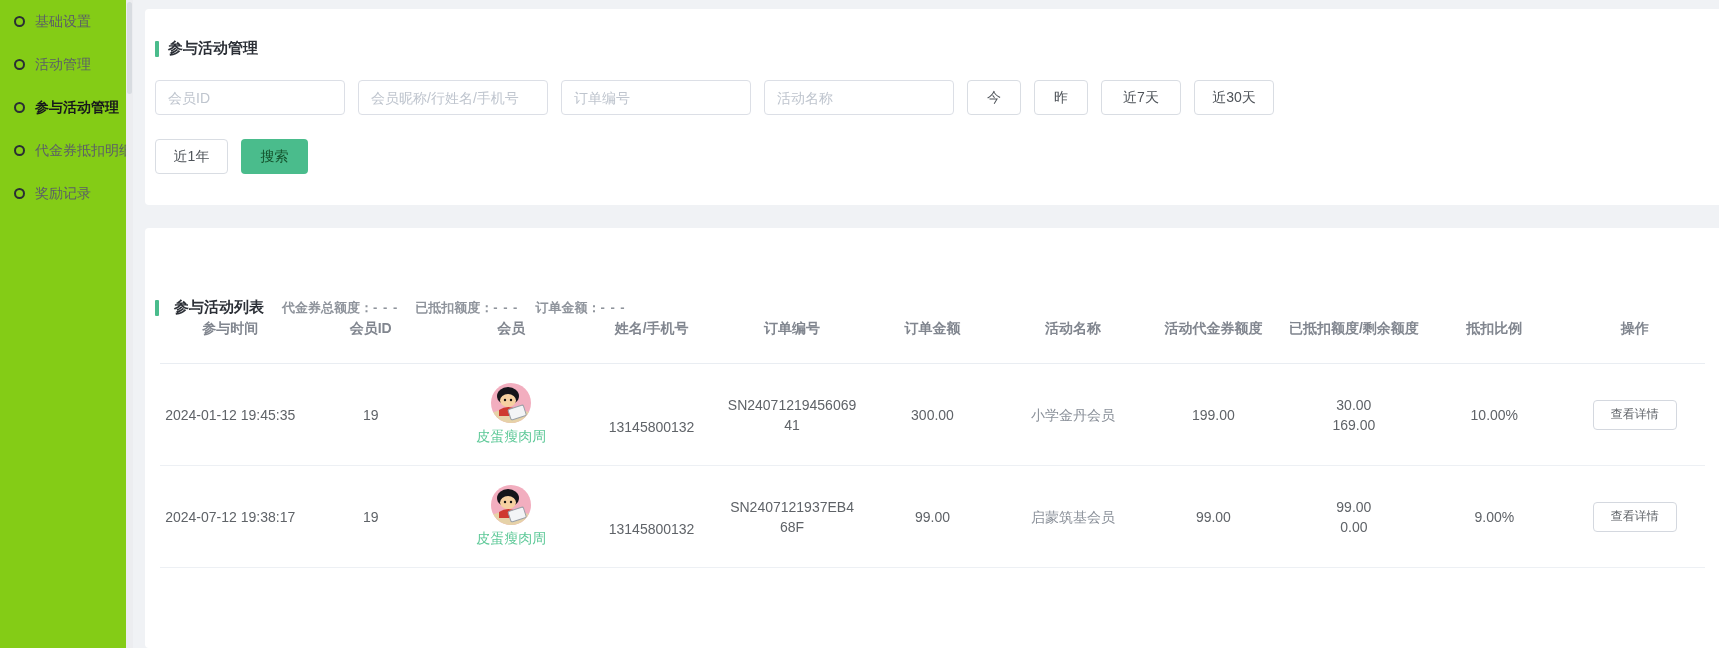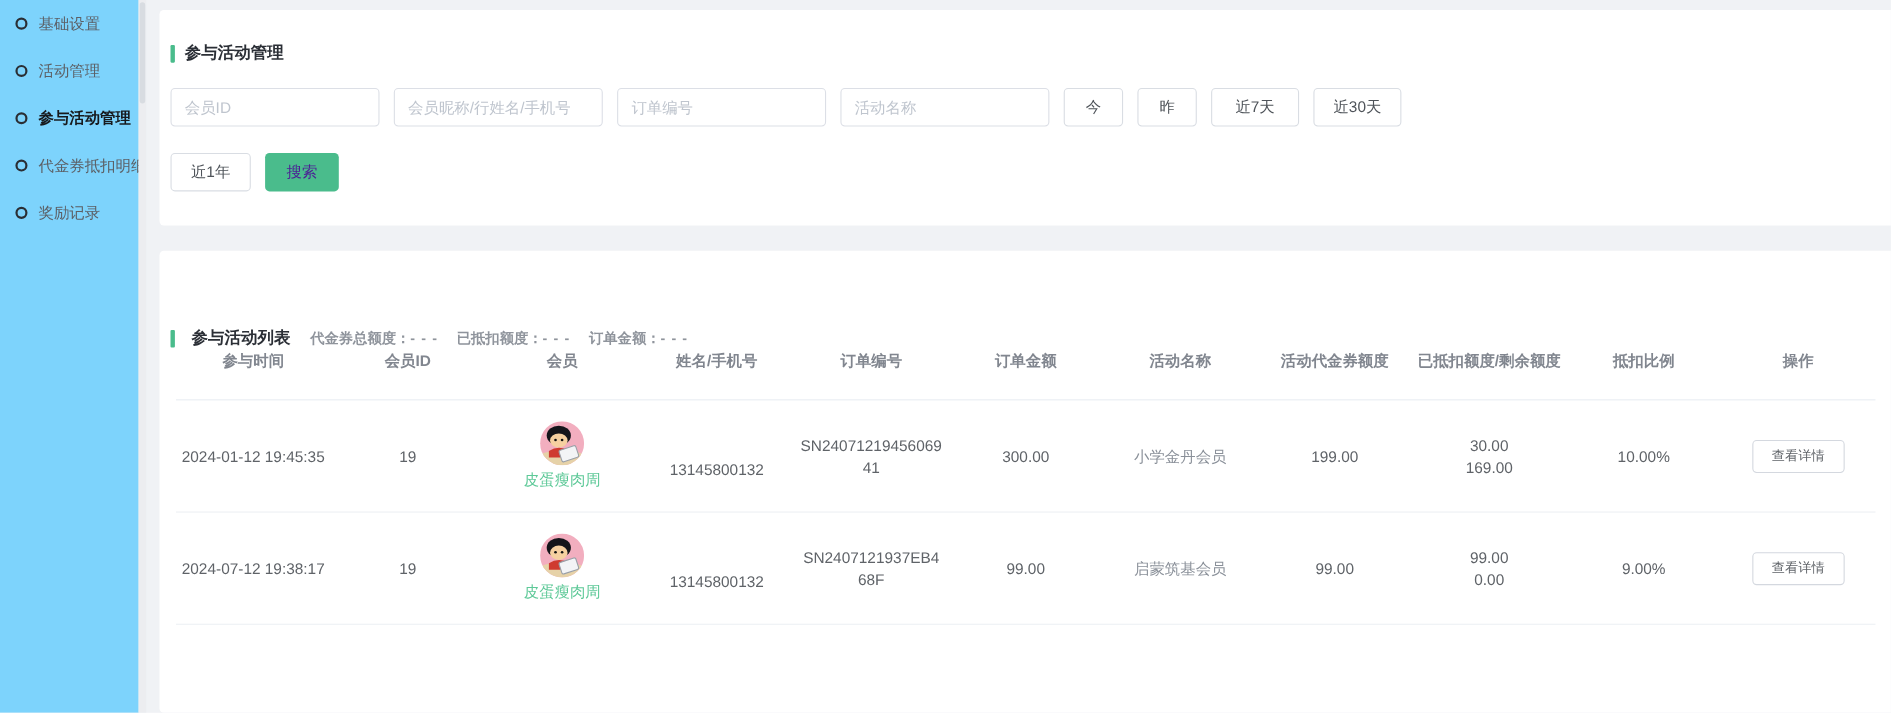--- a/index.html
+++ b/index.html
@@ -2,21 +2,21 @@
 <html style="--accent: #4abc8c; --accent-light: #5ec998; --page-bg: #f0f2f5; --border: #dcdfe6; --placeholder: #bfc5ce; --text-muted: #8f949c;"><head>
 <meta charset="utf-8">
 <style>
   html,body{margin:0;padding:0;}
   body{
     width:1719px;height:648px;position:relative;overflow:hidden;
     background:var(--page-bg,#f0f2f5);
     font-family:"Liberation Sans","DejaVu Sans",sans-serif;
   }
   
-  .sidebar{position:absolute;left:0;top:0;width:126px;height:648px;background:#7dd3fc;}
+  .sidebar{position:absolute;left:0;top:0;width:126px;height:648px;background:#84cc16;}
   .side-item{height:43px;display:flex;align-items:center;padding-left:14px;gap:10px;
     font-size:14px;color:#5c6066;cursor:pointer;white-space:nowrap;}
   .side-item .ring{width:11px;height:11px;border:2px solid #2a2e34;border-radius:50%;
     box-sizing:border-box;flex:none;}
   .side-item.active{color:#17191c;font-weight:bold;}
   .vscroll{position:absolute;left:126px;top:0;width:7px;height:648px;background:#ecedf0;}
   .vscroll .thumb{position:absolute;left:1px;top:2px;width:5px;height:92px;
     background:#d8dce1;border-radius:3px;}
   
   .card{position:absolute;left:145px;right:0;background:#fff;border-radius:4px 0 0 4px;}
@@ -36,21 +36,21 @@
     box-sizing:border-box;display:flex;align-items:center;padding:0 12px;gap:4px;
     background:#fff;cursor:pointer;}
   .datebox .ph{flex:1;text-align:center;font-size:14px;color:var(--placeholder,#bfc5ce);}
   .datebox .to{font-size:14px;color:#5f6368;}
   .clock{flex:none;display:flex;}
   .qbtn{height:35px;border:1px solid #d9dde3;border-radius:4px;background:#fff;
     font-size:14px;color:#4e5359;font-family:inherit;cursor:pointer;padding:0;}
   .w54{width:54px;} .w80{width:80px;} .w73{width:73px;}
   .filters2{position:absolute;left:10px;top:130px;display:flex;gap:13px;}
   .search-btn{width:67px;height:35px;background:var(--accent,#4abc8c);border:none;
-    border-radius:4px;color:#4c1d95;font-size:14px;font-family:inherit;cursor:pointer;}
+    border-radius:4px;color:#14532d;font-size:14px;font-family:inherit;cursor:pointer;}
   
   .list-head{position:absolute;left:10px;top:22px;display:flex;align-items:center;gap:15px;margin-top:48px;}
   .stats{display:flex;gap:17px;margin-left:3px;}
   .stat{font-size:13px;color:var(--text-muted,#8f949c);font-weight:600;white-space:nowrap;}
   .stat .v{letter-spacing:1px;font-weight:600;}
   
   .table{position:absolute;left:15px;right:14px;top:67px;}
   .thead{display:flex;align-items:center;height:68px;border-bottom:1px solid #e9edf2;}
   .th{flex:1;text-align:center;font-size:14px;color:#81868f;font-weight:600;
     line-height:1.55;padding:0 2px;box-sizing:border-box;word-break:break-all;}

